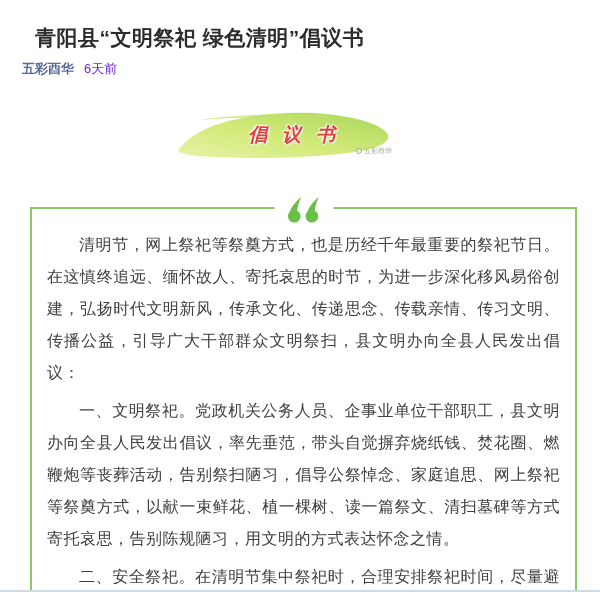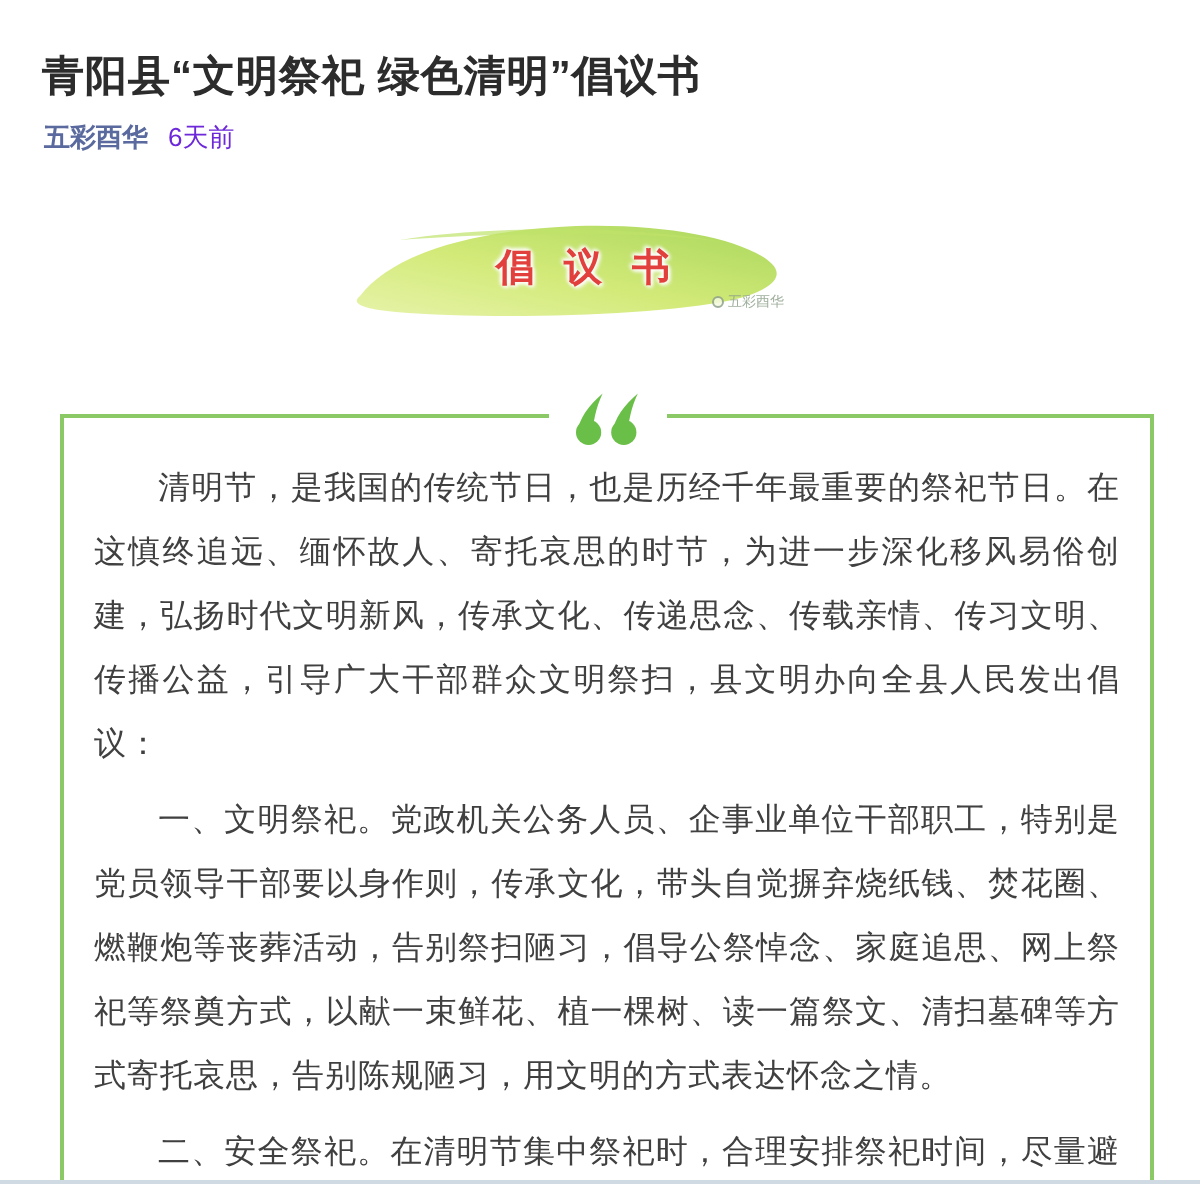--- a/index.html
+++ b/index.html
@@ -1,35 +1,36 @@
 <!DOCTYPE html>
 <html><head>
 <meta charset="utf-8">
 <style>
   * { margin: 0; padding: 0; box-sizing: border-box; }
   html, body { width: 600px; height: 596px; background: #ffffff; overflow: hidden; }
   body { font-family: "Liberation Sans", sans-serif; position: relative; }
 
   .page-title {
-    position: absolute; left: 21px; top: 24px;
+    position: absolute; left: 35px; top: 24px;
     font-size: 21px; font-weight: 700; color: #2c2c2c; letter-spacing: 0.5px;
     white-space: nowrap;
   }
 
   .byline { position: absolute; left: 22px; top: 60px; font-size: 13px; white-space: nowrap; }
   .byline .author { color: #5a6a9e; font-weight: 600; }
   .byline .time { color: #6d28d9; margin-left: 10px; }
 
   .banner { position: absolute; left: 170px; top: 110px; width: 224px; height: 50px; }
   .banner svg.brush { position: absolute; left: 0; top: 0; }
   .banner .banner-text {
     position: absolute; left: 78px; top: 12px;
     font-size: 19px; line-height: 26px; font-weight: 700; color: #e1403d;
     letter-spacing: 15px; white-space: nowrap;
     text-shadow: 0 0 2px #fff, 0 0 2px #fff, 1px 1px 2px #ffffff, -1px -1px 2px #ffffff;
+    font-style: italic;
   }
   .banner .watermark {
     position: absolute; right: 2px; bottom: 4px;
     font-size: 7px; color: #8fa28c; opacity: 0.85; white-space: nowrap;
     display: flex; align-items: center; gap: 2px;
   }
   .banner .watermark .logo-dot {
     display: inline-block; width: 6px; height: 6px; border-radius: 50%;
     border: 1px solid #8fa28c; background: #f4fadf;
   }
@@ -92,21 +93,21 @@
           <circle cx="6.8" cy="20.2" r="6.3"></circle>
           <path d="M13.8,0.8 C7,6.5 2,13.5 1.3,20 L8.6,23.3 C8.8,15.5 10.6,7.6 13.8,0.8 Z"></path>
           <g transform="translate(17.6,0)">
             <circle cx="6.8" cy="20.2" r="6.3"></circle>
             <path d="M13.8,0.8 C7,6.5 2,13.5 1.3,20 L8.6,23.3 C8.8,15.5 10.6,7.6 13.8,0.8 Z"></path>
           </g>
         </g>
       </svg>
     </span>
     <div class="article-body">
-      <p>清明节，是我国的传统节日，也是历经千年最重要的祭祀节日。在这慎终追远、缅怀故人、寄托哀思的时节，为进一步深化移风易俗创建，弘扬时代文明新风，传承文化、传递思念、传载亲情、传习文明、传播公益，引导广大干部群众文明祭扫，县文明办向全县人民发出倡议：</p>
-      <p>一、文明祭祀。党政机关公务人员、企事业单位干部职工，特别是党员领导干部要以身作则，传承文化，带头自觉摒弃烧纸钱、焚花圈、燃鞭炮等丧葬活动，告别祭扫陋习，倡导公祭悼念、家庭追思、网上祭祀等祭奠方式，以献一束鲜花、植一棵树、读一篇祭文、清扫墓碑等方式寄托哀思，告别陈规陋习，用文明的方式表达怀念之情。</p>
+      <p>清明节，网上祭祀等祭奠方式，也是历经千年最重要的祭祀节日。在这慎终追远、缅怀故人、寄托哀思的时节，为进一步深化移风易俗创建，弘扬时代文明新风，传承文化、传递思念、传载亲情、传习文明、传播公益，引导广大干部群众文明祭扫，县文明办向全县人民发出倡议：</p>
+      <p>一、文明祭祀。党政机关公务人员、企事业单位干部职工，县文明办向全县人民发出倡议，率先垂范，带头自觉摒弃烧纸钱、焚花圈、燃鞭炮等丧葬活动，告别祭扫陋习，倡导公祭悼念、家庭追思、网上祭祀等祭奠方式，以献一束鲜花、植一棵树、读一篇祭文、清扫墓碑等方式寄托哀思，告别陈规陋习，用文明的方式表达怀念之情。</p>
       <p>二、安全祭祀。在清明节集中祭祀时，合理安排祭祀时间，尽量避开高峰日，驾驶机动车辆出行自觉遵守交通法规，服从交警指挥，做到安</p>
     </div>
   </div>
 
   <div class="bottom-divider"></div>
 
 </div>
 
 </body></html>

